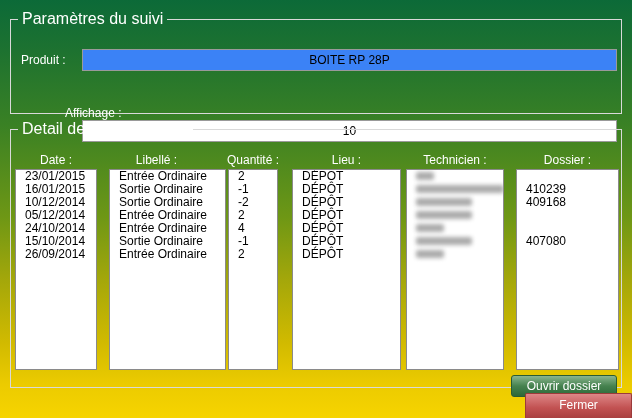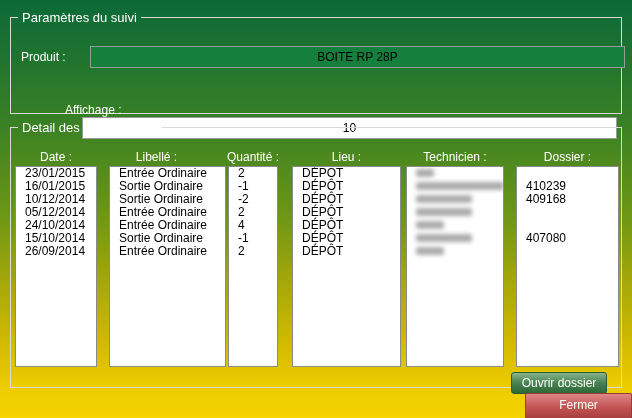--- a/index.html
+++ b/index.html
@@ -1,35 +1,35 @@
 <!DOCTYPE html>
 <html><head>
 <meta charset="utf-8">
 <style>
   html,body{margin:0;padding:0;}
   body{width:632px;height:418px;overflow:hidden;position:relative;
        font-family:"Liberation Sans", sans-serif;
        background:linear-gradient(180deg,#0c6a38 0%,#1d7230 12%,#3a8124 30%,#6e9715 52%,#a4a70a 67%,#d1ba00 82%,#eccb00 92%,#f6d400 100%);}
   .win{position:absolute;inset:0;}
   fieldset{position:absolute;margin:0;padding:0;border:1px solid #d9d9d9;}
-  legend{color:#ffffff;font-size:13px;margin-left:7px;padding:0 4px;}
+  legend{color:#ffffff;font-size:16px;margin-left:7px;padding:0 4px;}
   .gb1{left:10px;top:10px;width:610px;height:102px;}
   .gb2{left:10px;top:120px;width:610px;height:266px;}
   .lbl{position:absolute;color:#ffffff;font-size:12px;white-space:nowrap;}
   .field{position:absolute;left:71px;width:533px;height:20px;border:1px solid #9a9a9a;
          font-size:12px;color:#000;text-align:center;line-height:20px;}
-  .field.ro{background:#15803d;margin-left:8px;}
+  .field.ro{background:#3b82f6;}
   .field.rw{background:#ffffff;}
   .colhead{position:absolute;top:15px;height:14px;color:#ffffff;font-size:12px;text-align:center;}
   .listbox{position:absolute;top:31px;height:201px;background:#ffffff;border:1px solid #8a8a8a;
            overflow:hidden;box-sizing:border-box;}
   .item{height:13px;line-height:13px;font-size:12px;color:#000;padding-left:9px;white-space:nowrap;}
   .redact{display:inline-block;height:8px;margin-top:2px;background:#ababab;filter:blur(2px);border-radius:2px;}
   .btn{position:absolute;color:#ffffff;font-size:12px;text-align:center;cursor:default;box-sizing:border-box;}
-  .btn-open{left:500px;top:237px;width:96px;height:22px;line-height:21px;border-radius:3px;
+  .btn-open{left:500px;top:237px;width:106px;height:22px;line-height:21px;border-radius:3px;
             border:1px solid #2a5c33;background:linear-gradient(180deg,#8ab58e 0%,#46824f 50%,#2d6837 100%);}
   .btn-close{left:525px;top:393px;width:107px;height:26px;line-height:23px;border-radius:2px 2px 0 0;
              border:1px solid #9c3a3a;border-bottom:none;
              background:linear-gradient(180deg,#de8787 0%,#c25252 55%,#a73e3e 100%);}
 </style>
 </head>
 <body>
 
 <div class="win">
 

